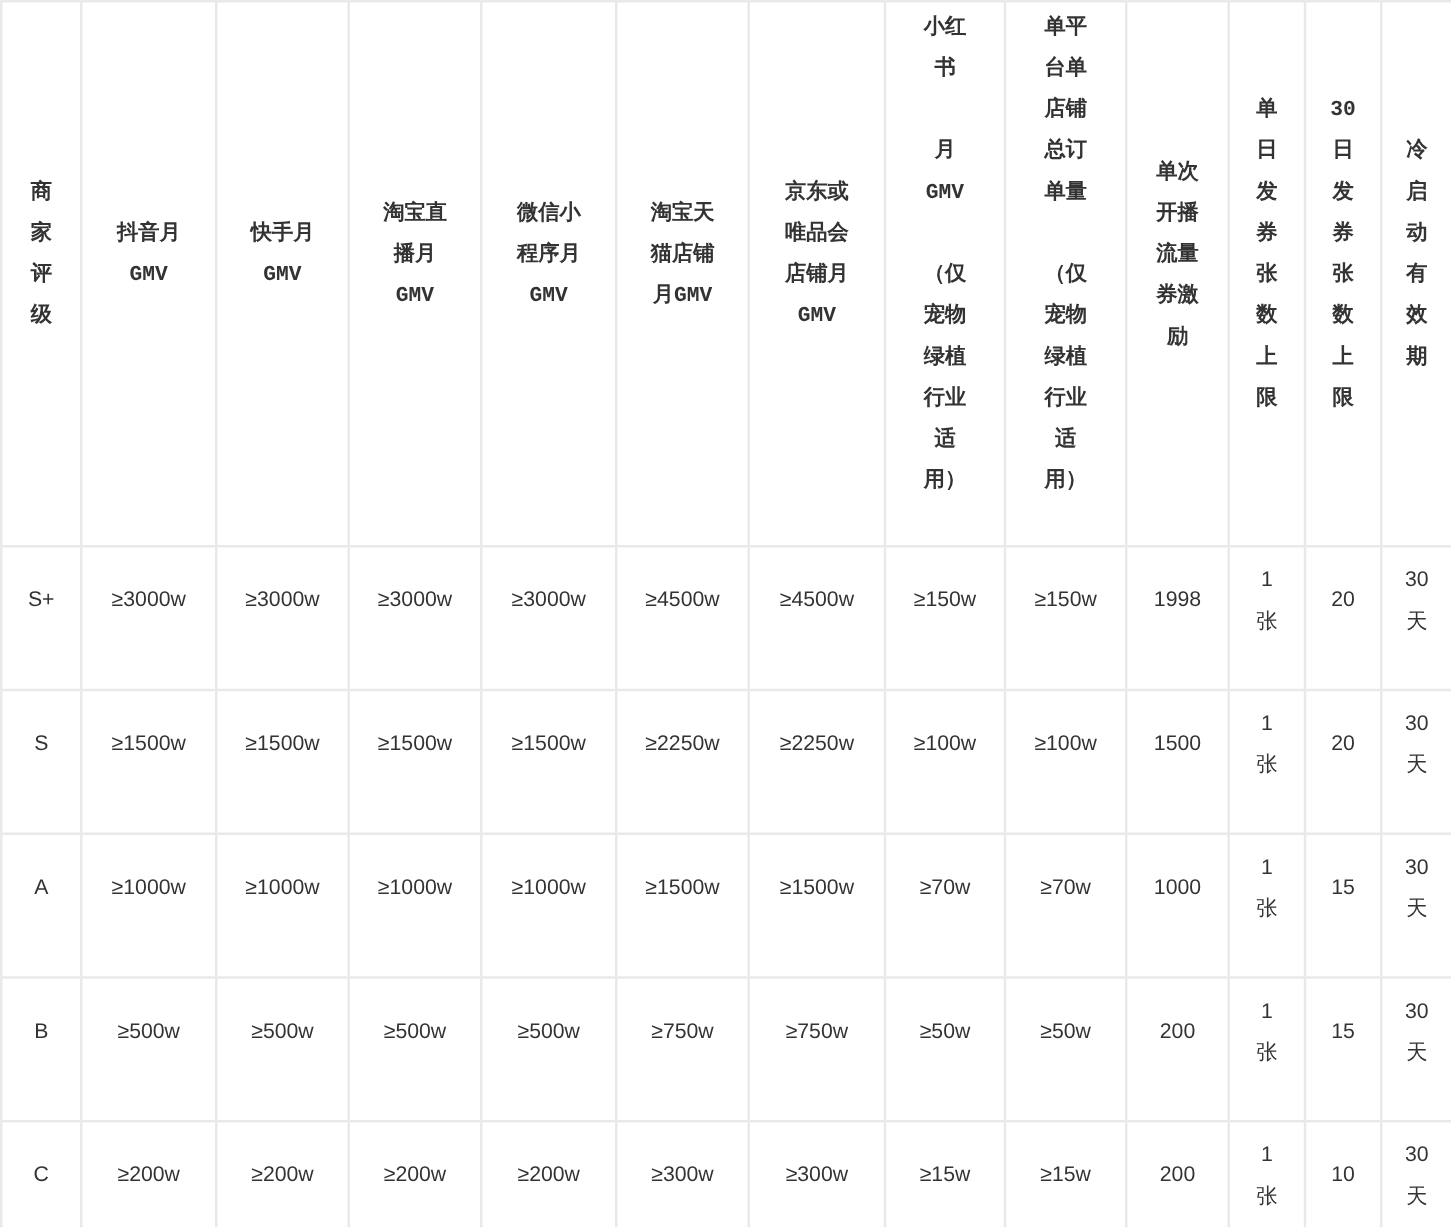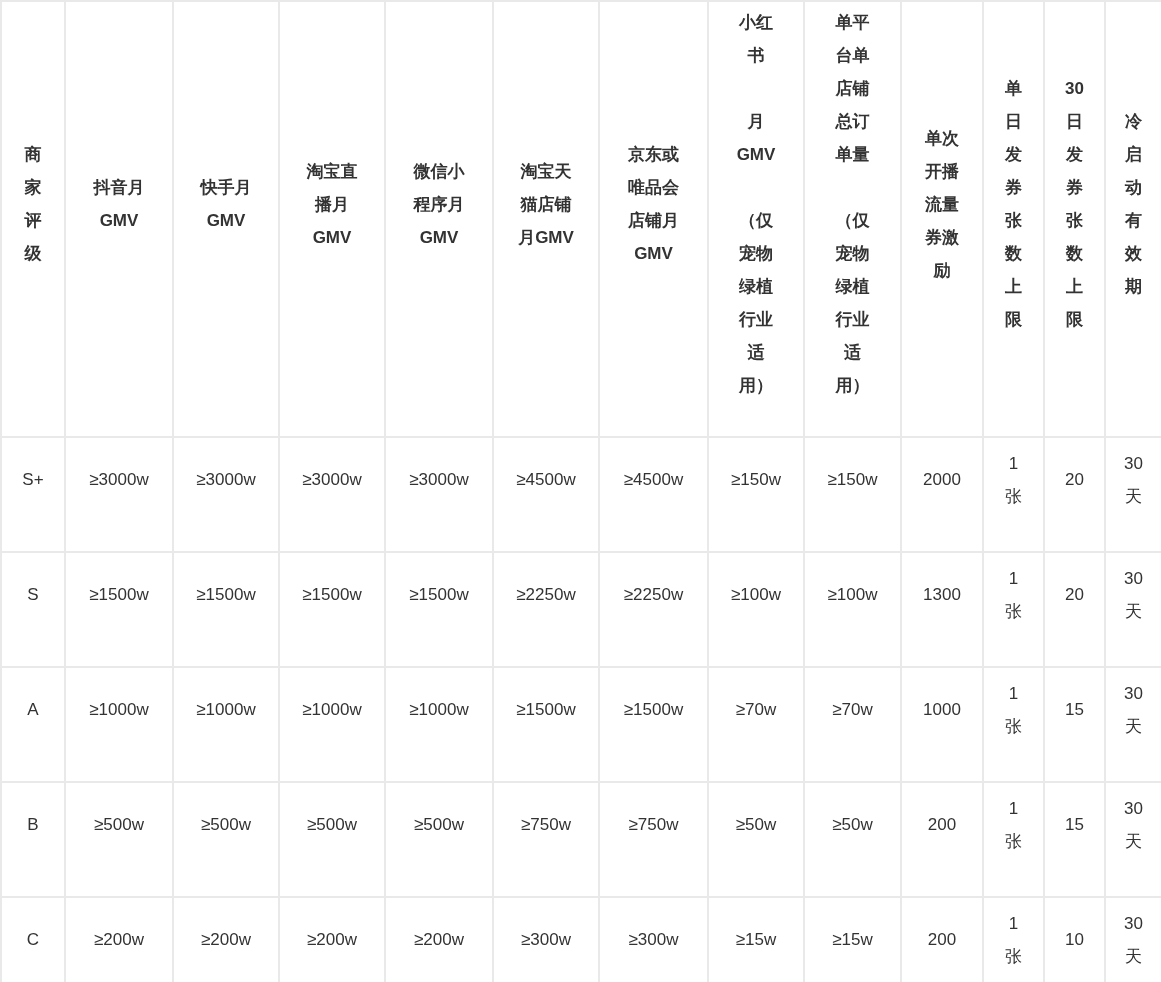--- a/index.html
+++ b/index.html
@@ -26,21 +26,21 @@
     background: #ffffff;
     text-align: center;
     vertical-align: middle;
     font-size: 17px;
     line-height: 33px;
     color: #333333;
     padding: 0 2px 30px 2px;
     word-break: break-all;
   }
 
-  .rating-table th { font-weight: 700; }
+  .rating-table th { font-weight: 700; font-family: Liberation Mono, monospace; }
   .rating-table td { font-weight: 400; }
 
   thead tr { height: 436px; }
   tbody tr { height: 115px; }
 
   col.w1  { width: 64px; }
   col.w2  { width: 108px; }
   col.w3  { width: 106px; }
   col.w4  { width: 106px; }
   col.w5  { width: 108px; }
@@ -94,36 +94,36 @@
       <tr>
         <td>S+</td>
         <td>≥3000w</td>
         <td>≥3000w</td>
         <td>≥3000w</td>
         <td>≥3000w</td>
         <td>≥4500w</td>
         <td>≥4500w</td>
         <td>≥150w</td>
         <td>≥150w</td>
-        <td>2000</td>
+        <td>1998</td>
         <td>1<br>张</td>
         <td>20</td>
         <td>30<br>天</td>
       </tr>
       <tr>
         <td>S</td>
         <td>≥1500w</td>
         <td>≥1500w</td>
         <td>≥1500w</td>
         <td>≥1500w</td>
         <td>≥2250w</td>
         <td>≥2250w</td>
         <td>≥100w</td>
         <td>≥100w</td>
-        <td>1300</td>
+        <td>1500</td>
         <td>1<br>张</td>
         <td>20</td>
         <td>30<br>天</td>
       </tr>
       <tr>
         <td>A</td>
         <td>≥1000w</td>
         <td>≥1000w</td>
         <td>≥1000w</td>
         <td>≥1000w</td>

